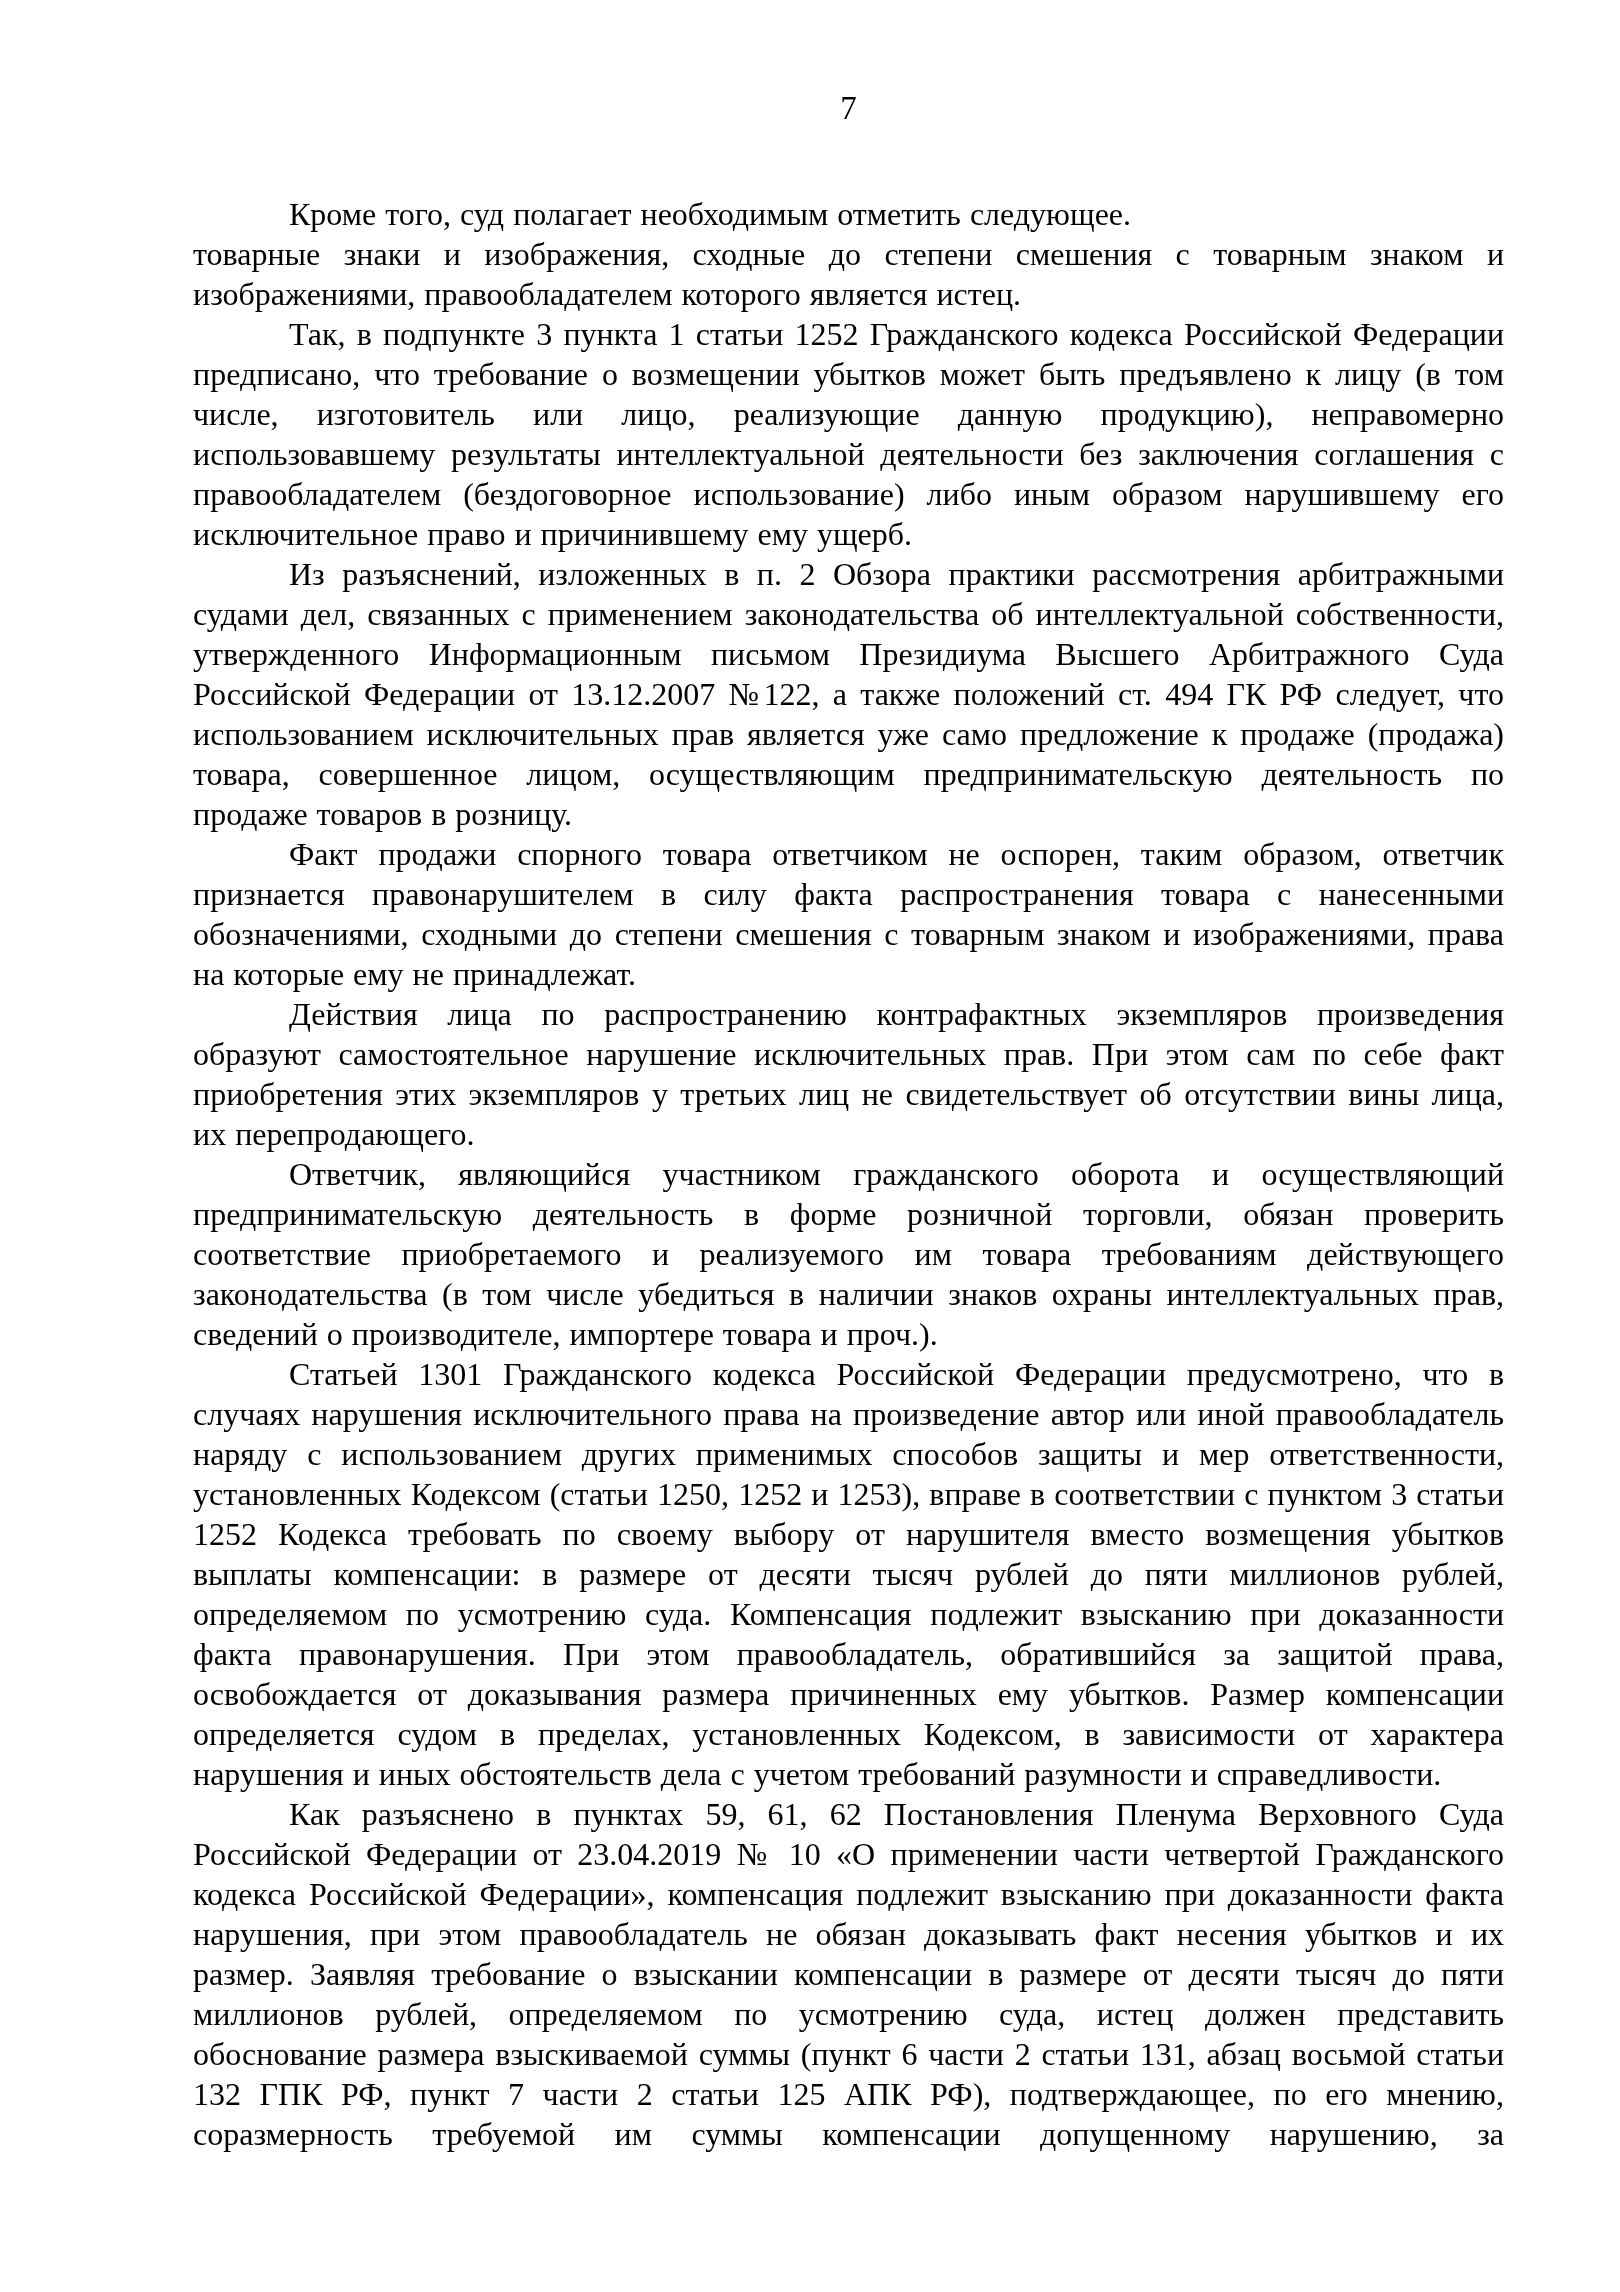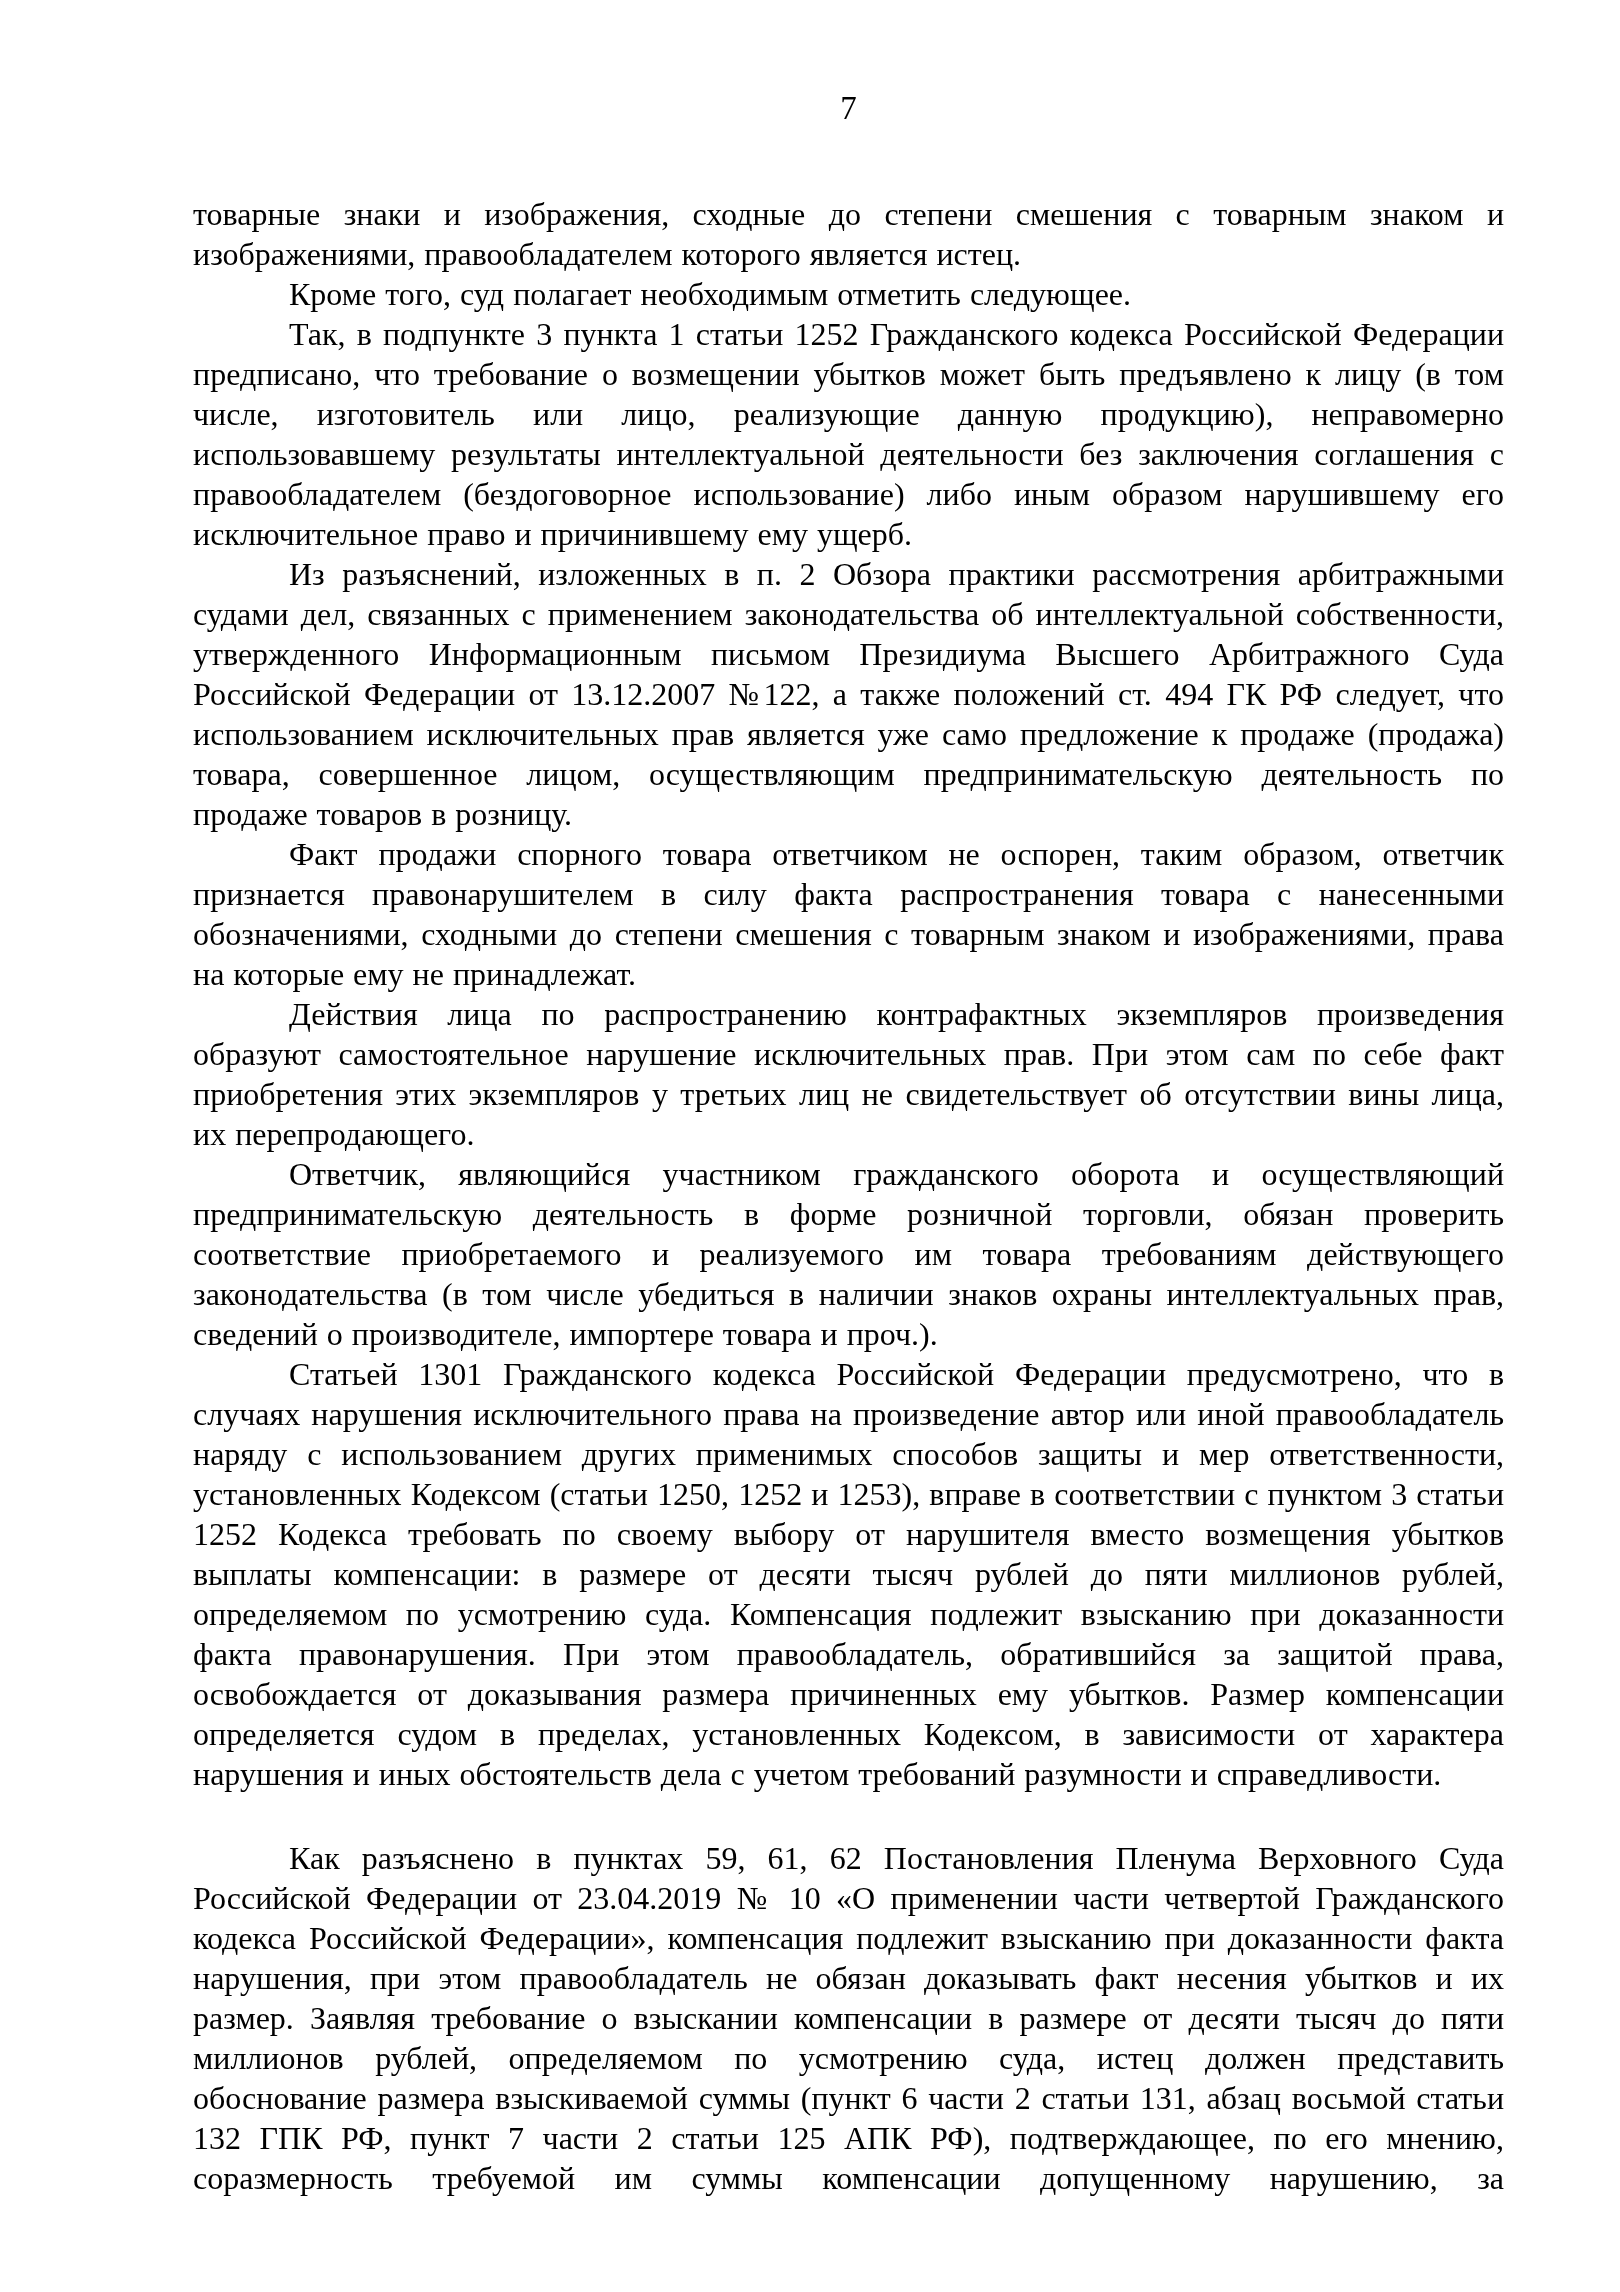--- a/index.html
+++ b/index.html
@@ -36,32 +36,31 @@
   .para {
     margin: 0;
     padding: 0;
     text-indent: 96px;
   }
   .para.flush {
     text-indent: 0;
   }
   .para.justify-last {
     text-align-last: justify;
-    margin-top: 44px;
   }
 </style>
 </head>
 <body>
 
 <div class="page">
   <div class="page-number">7</div>
 
   <div class="body-text">
+    <p class="para">Кроме того, суд полагает необходимым отметить следующее.</p>
     <p class="para flush">товарные знаки и изображения, сходные до степени смешения с товарным знаком и изображениями, правообладателем которого является истец.</p>
-    <p class="para">Кроме того, суд полагает необходимым отметить следующее.</p>
     <p class="para">Так, в подпункте 3 пункта 1 статьи 1252 Гражданского кодекса Российской Федерации предписано, что требование о возмещении убытков может быть предъявлено к лицу (в том числе, изготовитель или лицо, реализующие данную продукцию), неправомерно использовавшему результаты интеллектуальной деятельности без заключения соглашения с правообладателем (бездоговорное использование) либо иным образом нарушившему его исключительное право и причинившему ему ущерб.</p>
     <p class="para">Из разъяснений, изложенных в п. 2 Обзора практики рассмотрения арбитражными судами дел, связанных с применением законодательства об интеллектуальной собственности, утвержденного Информационным письмом Президиума Высшего Арбитражного Суда Российской Федерации от 13.12.2007 №122, а также положений ст. 494 ГК РФ следует, что использованием исключительных прав является уже само предложение к продаже (продажа) товара, совершенное лицом, осуществляющим предпринимательскую деятельность по продаже товаров в розницу.</p>
     <p class="para">Факт продажи спорного товара ответчиком не оспорен, таким образом, ответчик признается правонарушителем в силу факта распространения товара с нанесенными обозначениями, сходными до степени смешения с товарным знаком и изображениями, права на которые ему не принадлежат.</p>
     <p class="para">Действия лица по распространению контрафактных экземпляров произведения образуют самостоятельное нарушение исключительных прав. При этом сам по себе факт приобретения этих экземпляров у третьих лиц не свидетельствует об отсутствии вины лица, их перепродающего.</p>
     <p class="para">Ответчик, являющийся участником гражданского оборота и осуществляющий предпринимательскую деятельность в форме розничной торговли, обязан проверить соответствие приобретаемого и реализуемого им товара требованиям действующего законодательства (в том числе убедиться в наличии знаков охраны интеллектуальных прав, сведений о производителе, импортере товара и проч.).</p>
     <p class="para">Статьей 1301 Гражданского кодекса Российской Федерации предусмотрено, что в случаях нарушения исключительного права на произведение автор или иной правообладатель наряду с использованием других применимых способов защиты и мер ответственности, установленных Кодексом (статьи 1250, 1252 и 1253), вправе в соответствии с пунктом 3 статьи 1252 Кодекса требовать по своему выбору от нарушителя вместо возмещения убытков выплаты компенсации: в размере от десяти тысяч рублей до пяти миллионов рублей, определяемом по усмотрению суда. Компенсация подлежит взысканию при доказанности факта правонарушения. При этом правообладатель, обратившийся за защитой права, освобождается от доказывания размера причиненных ему убытков. Размер компенсации определяется судом в пределах, установленных Кодексом, в зависимости от характера нарушения и иных обстоятельств дела с учетом требований разумности и справедливости.</p>
     <p class="para justify-last">Как разъяснено в пунктах 59, 61, 62 Постановления Пленума Верховного Суда Российской Федерации от 23.04.2019 № 10 «О применении части четвертой Гражданского кодекса Российской Федерации», компенсация подлежит взысканию при доказанности факта нарушения, при этом правообладатель не обязан доказывать факт несения убытков и их размер. Заявляя требование о взыскании компенсации в размере от десяти тысяч до пяти миллионов рублей, определяемом по усмотрению суда, истец должен представить обоснование размера взыскиваемой суммы (пункт 6 части 2 статьи 131, абзац восьмой статьи 132 ГПК РФ, пункт 7 части 2 статьи 125 АПК РФ), подтверждающее, по его мнению, соразмерность требуемой им суммы компенсации допущенному нарушению, за</p>
   </div>
 </div>
 

